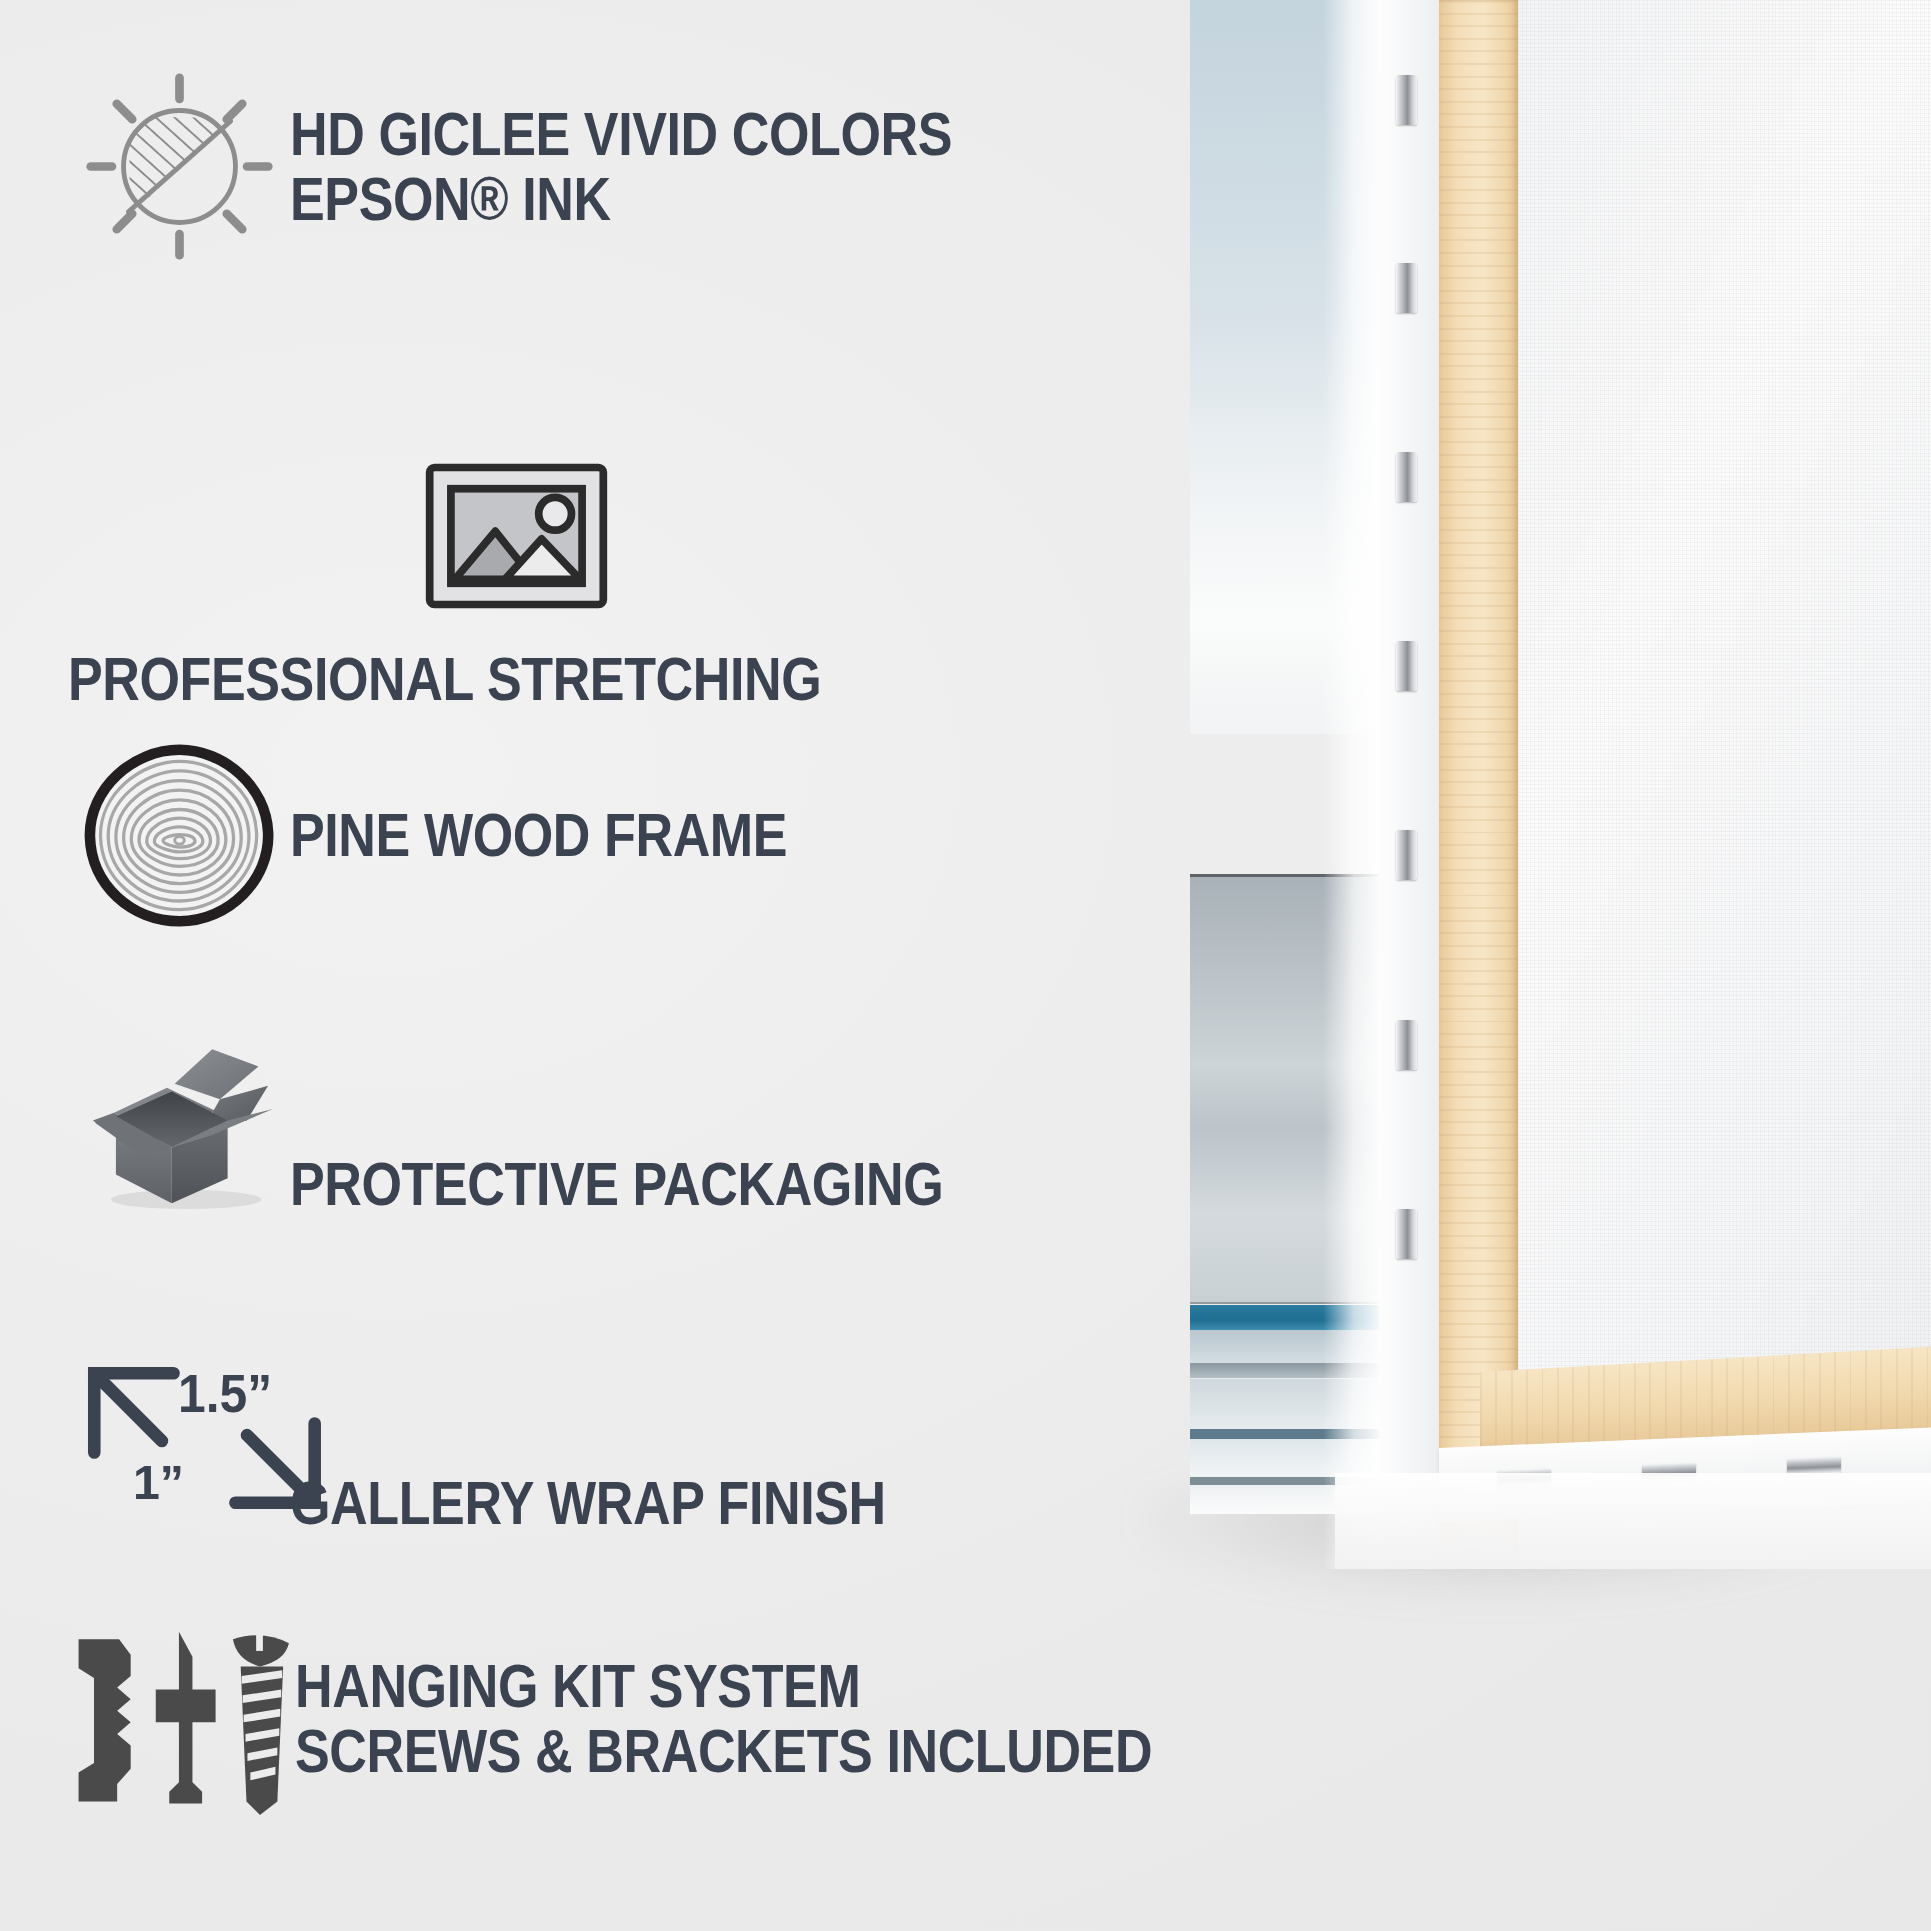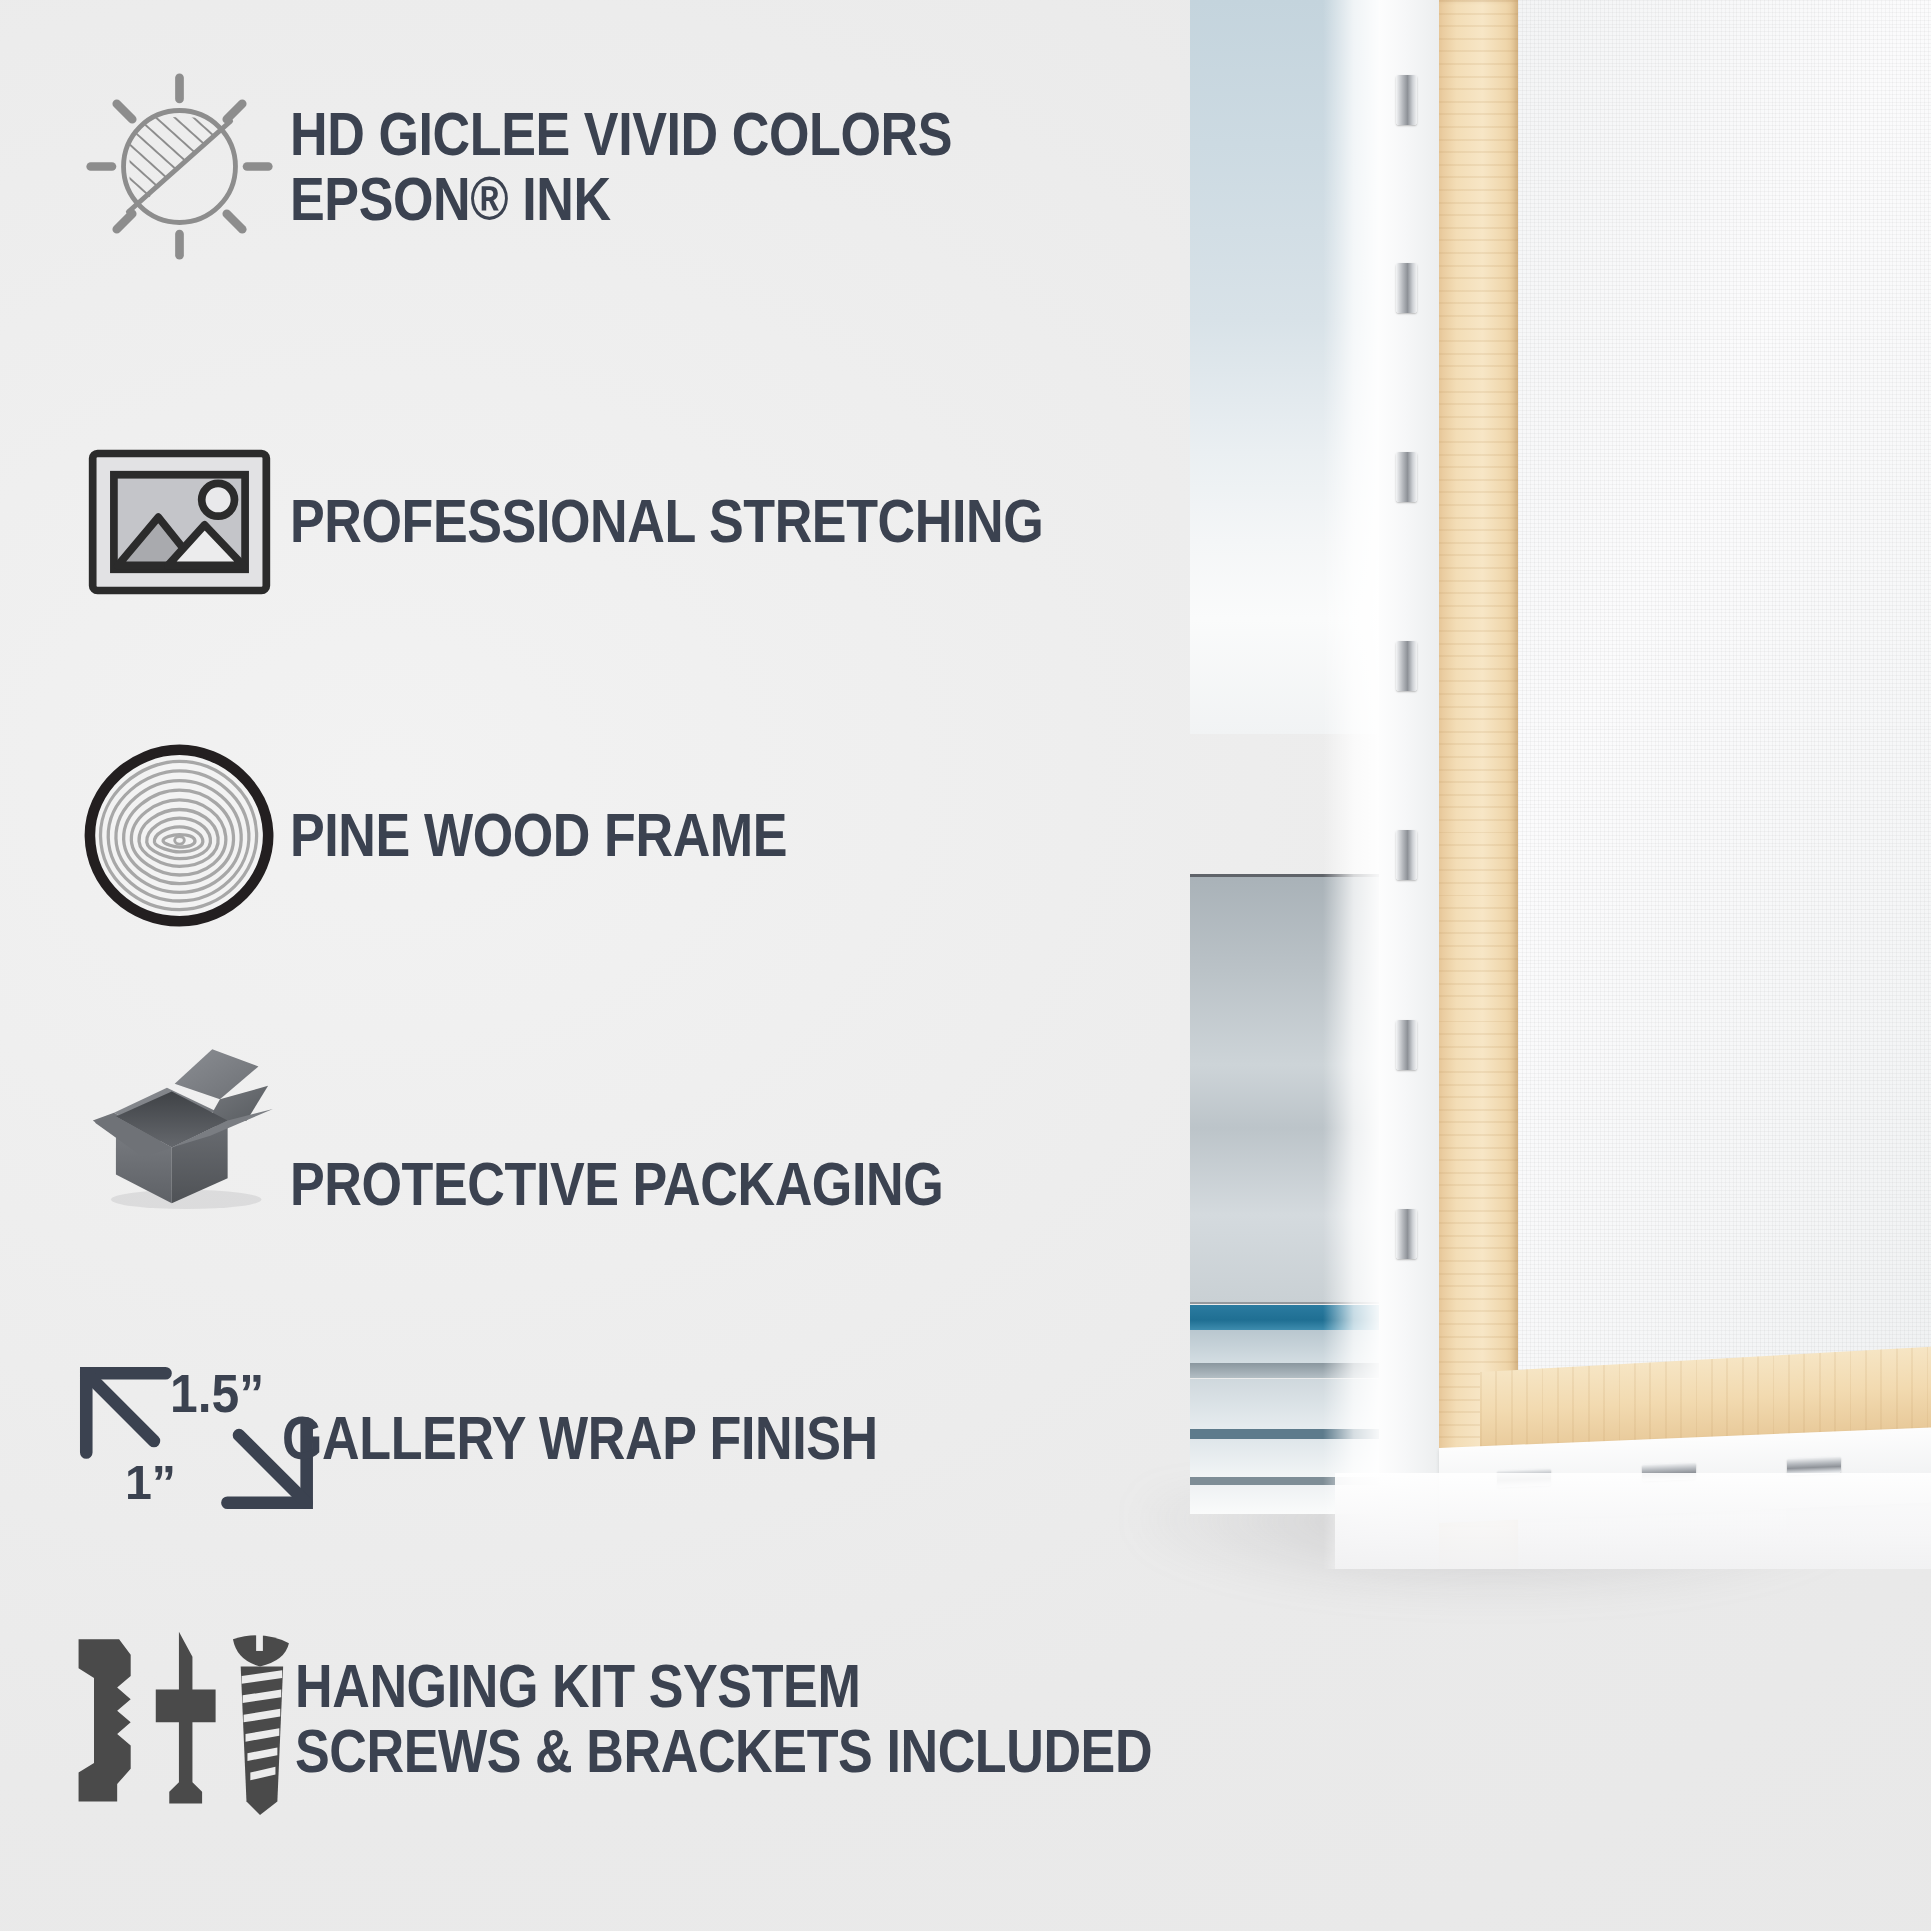--- a/index.html
+++ b/index.html
@@ -34,24 +34,24 @@
     line-height:1.04;
     letter-spacing:-0.5px;
     transform:scaleX(0.84);
     transform-origin:left center;
     white-space:nowrap;
   }
   .feature-text .ln{display:block;}
 
   
   #row-giclee      {left:68px; top:70px;  }
-  #row-stretching  {left:68px; top:425px; }
+  #row-stretching  {left:68px; top:425px;flex-direction:column; }
   #row-wood        {left:68px; top:739px; }
   #row-packaging   {left:68px; top:1023px;align-items:flex-end;}
-  #row-wrap        {left:60px; top:1342px;}
+  #row-wrap        {left:68px; top:1342px;align-items:flex-end;}
   #row-hanging     {left:58px; top:1622px;}
 
   #row-hanging .icon-slot{flex:0 0 237px;width:237px;}
 
   
   #canvas-photo{
     position:absolute;
     left:1190px; top:0; width:741px; height:1569px;
     overflow:hidden;
   }

